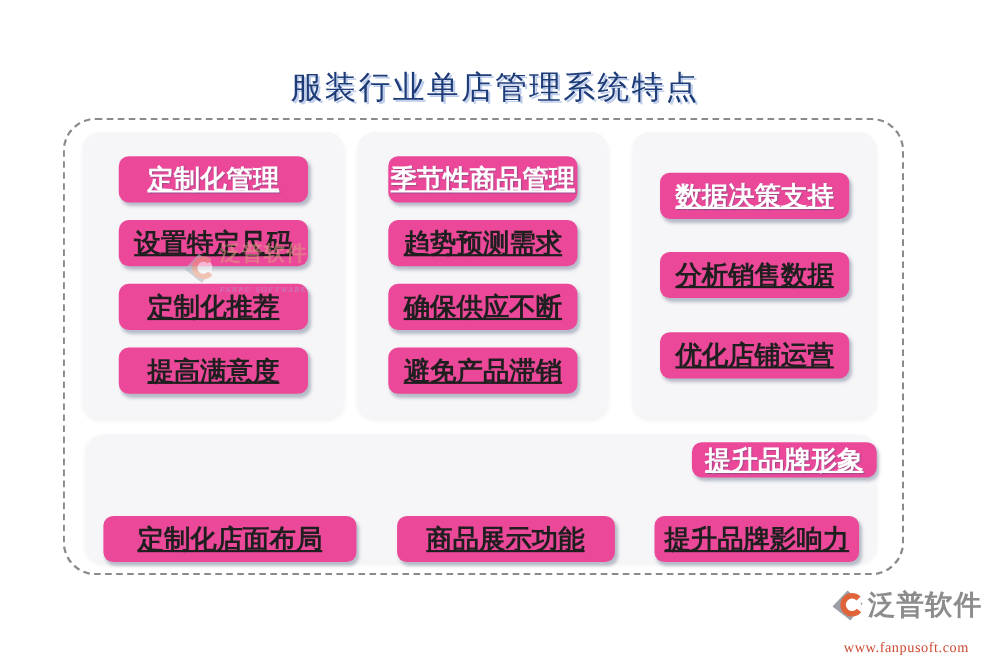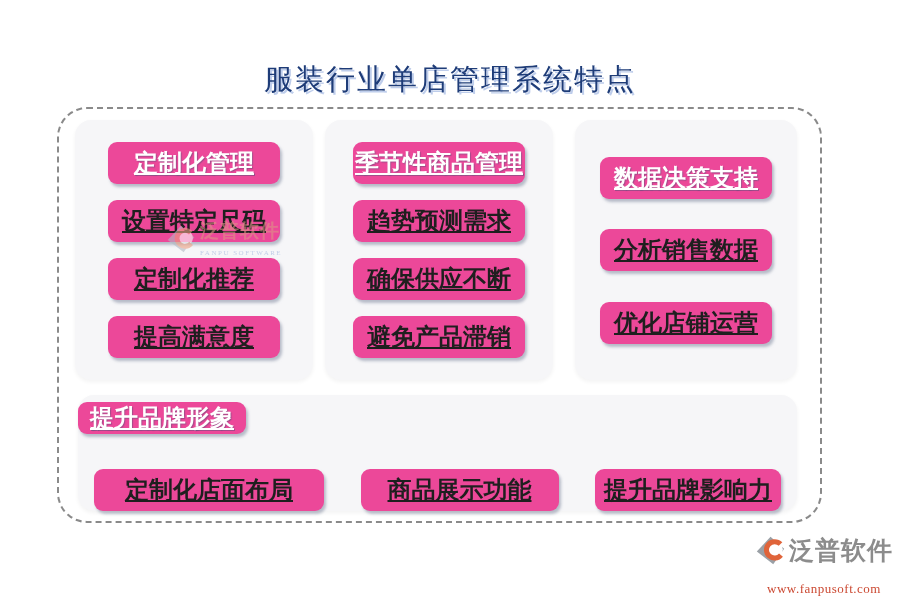--- a/index.html
+++ b/index.html
@@ -11,36 +11,36 @@
   .frame{position:absolute;left:57px;top:107px;width:765px;height:416px;
          border:2px dashed #8a8a8a;border-radius:30px;box-sizing:border-box;}
   .card{position:absolute;background:#f6f6f8;border-radius:16px;
         box-shadow:0 2px 4px rgba(0,0,0,.05);}
   .col-card{display:flex;flex-direction:column;align-items:center;
             justify-content:space-evenly;padding:6px 0;box-sizing:border-box;}
   .c1{left:16px;top:11px;width:238px;height:260px;}
   .c2{left:266px;top:11px;width:228px;height:260px;}
   .c3{left:516px;top:11px;width:222px;height:260px;}
   .bottom-card{left:19px;top:286px;width:719px;height:116px;
-               display:flex;flex-direction:column;align-items:flex-start;box-sizing:border-box;gap:22px;}
+               display:flex;flex-direction:column;align-items:flex-end;box-sizing:border-box;gap:22px;}
   .pill{background:#ec4899;border-radius:9px;display:flex;align-items:center;justify-content:center;
         font-weight:bold;font-size:24px;color:#1f1f1f;
         box-shadow:2px 3px 3px rgba(130,138,160,.55);text-decoration:underline;}
   .pill.light{color:#ffffff;text-shadow:1px 1px 1px rgba(70,80,120,.45);}
   .col-pill{width:172px;height:42px;}
   .bottom-header{width:168px;height:44px;margin-top:7px;}
   .bottom-row{display:flex;width:100%;justify-content:space-between;
               padding:0 16px;box-sizing:border-box;margin-top:13px;}
   .bw1{width:230px;height:42px;}
   .bw2{width:198px;height:42px;}
   .bw3{width:186px;height:42px;}
   .watermark{position:absolute;left:166px;top:221px;display:flex;align-items:center;gap:4px;opacity:.6;}
   .wm-text{display:flex;flex-direction:column;line-height:1;}
   .wm-brand{font-weight:bold;font-size:19px;color:#de9486;letter-spacing:1px;}
-  .wm-sub{font-size:7px;color:#9fb3dc;letter-spacing:1.5px;margin-top:10px;}
+  .wm-sub{font-size:7px;color:#9fb3dc;letter-spacing:1.5px;margin-top:20px;font-style:italic;}
   .footer{position:absolute;right:7px;bottom:5px;text-align:center;line-height:1;}
   .footer-top{display:flex;align-items:center;justify-content:flex-end;gap:3px;}
   .footer-brand{font-weight:bold;font-size:25px;color:#8c8c8c;letter-spacing:1px;}
   .footer-url{font-size:13px;color:#cc4a33;letter-spacing:.5px;margin-top:16px;}
   .logo-svg{display:block;}
 </style>
 </head>
 <body>
 
 <div class="page">

